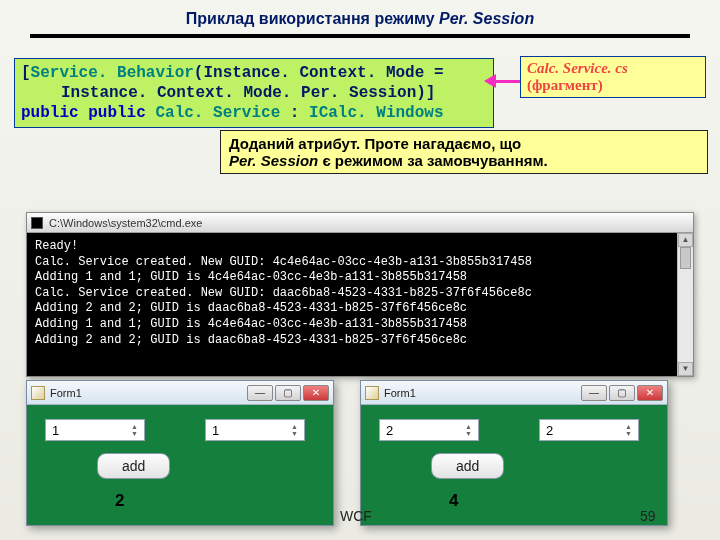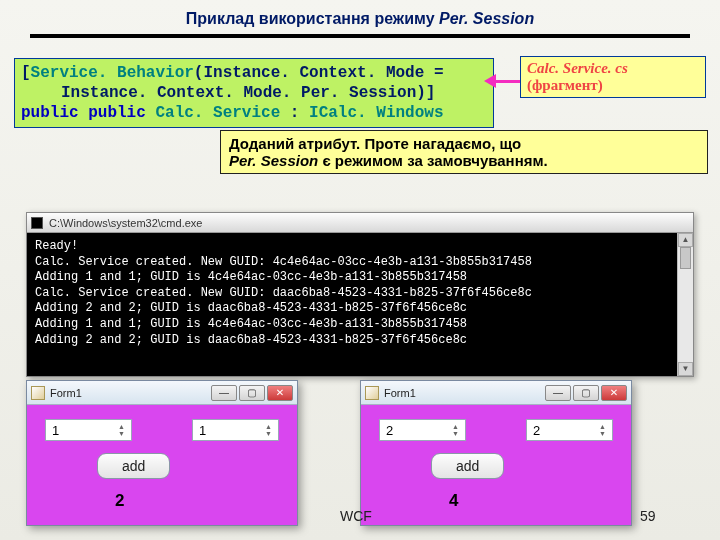--- a/index.html
+++ b/index.html
@@ -132,22 +132,22 @@
     position: absolute; top: 14px; left: 2px; right: 2px; height: 22px;
     background: #c8c8c8; border: 1px solid #999;
   }
   .scrollbar-v .btn {
     position: absolute; left: 0; right:0; height: 14px;
     background: #d8d8d8; border:1px solid #aaa;
     font-size: 8px; text-align:center; line-height:12px; color:#555;
   }
   .form-window {
     position: absolute;
-    width: 272px;
-    background: #d946ef;
+    width: 308px;
+    background: #15803d;
     border: 1px solid #7a8aa0;
     box-shadow: 3px 3px 8px rgba(0,0,0,0.35);
   }
   .form-titlebar {
     height: 24px;
     background: linear-gradient(to bottom, #f4f8fc, #d7e4ef);
     border-bottom: 1px solid #a6b3c4;
     display: flex;
     align-items: center;
     justify-content: space-between;

